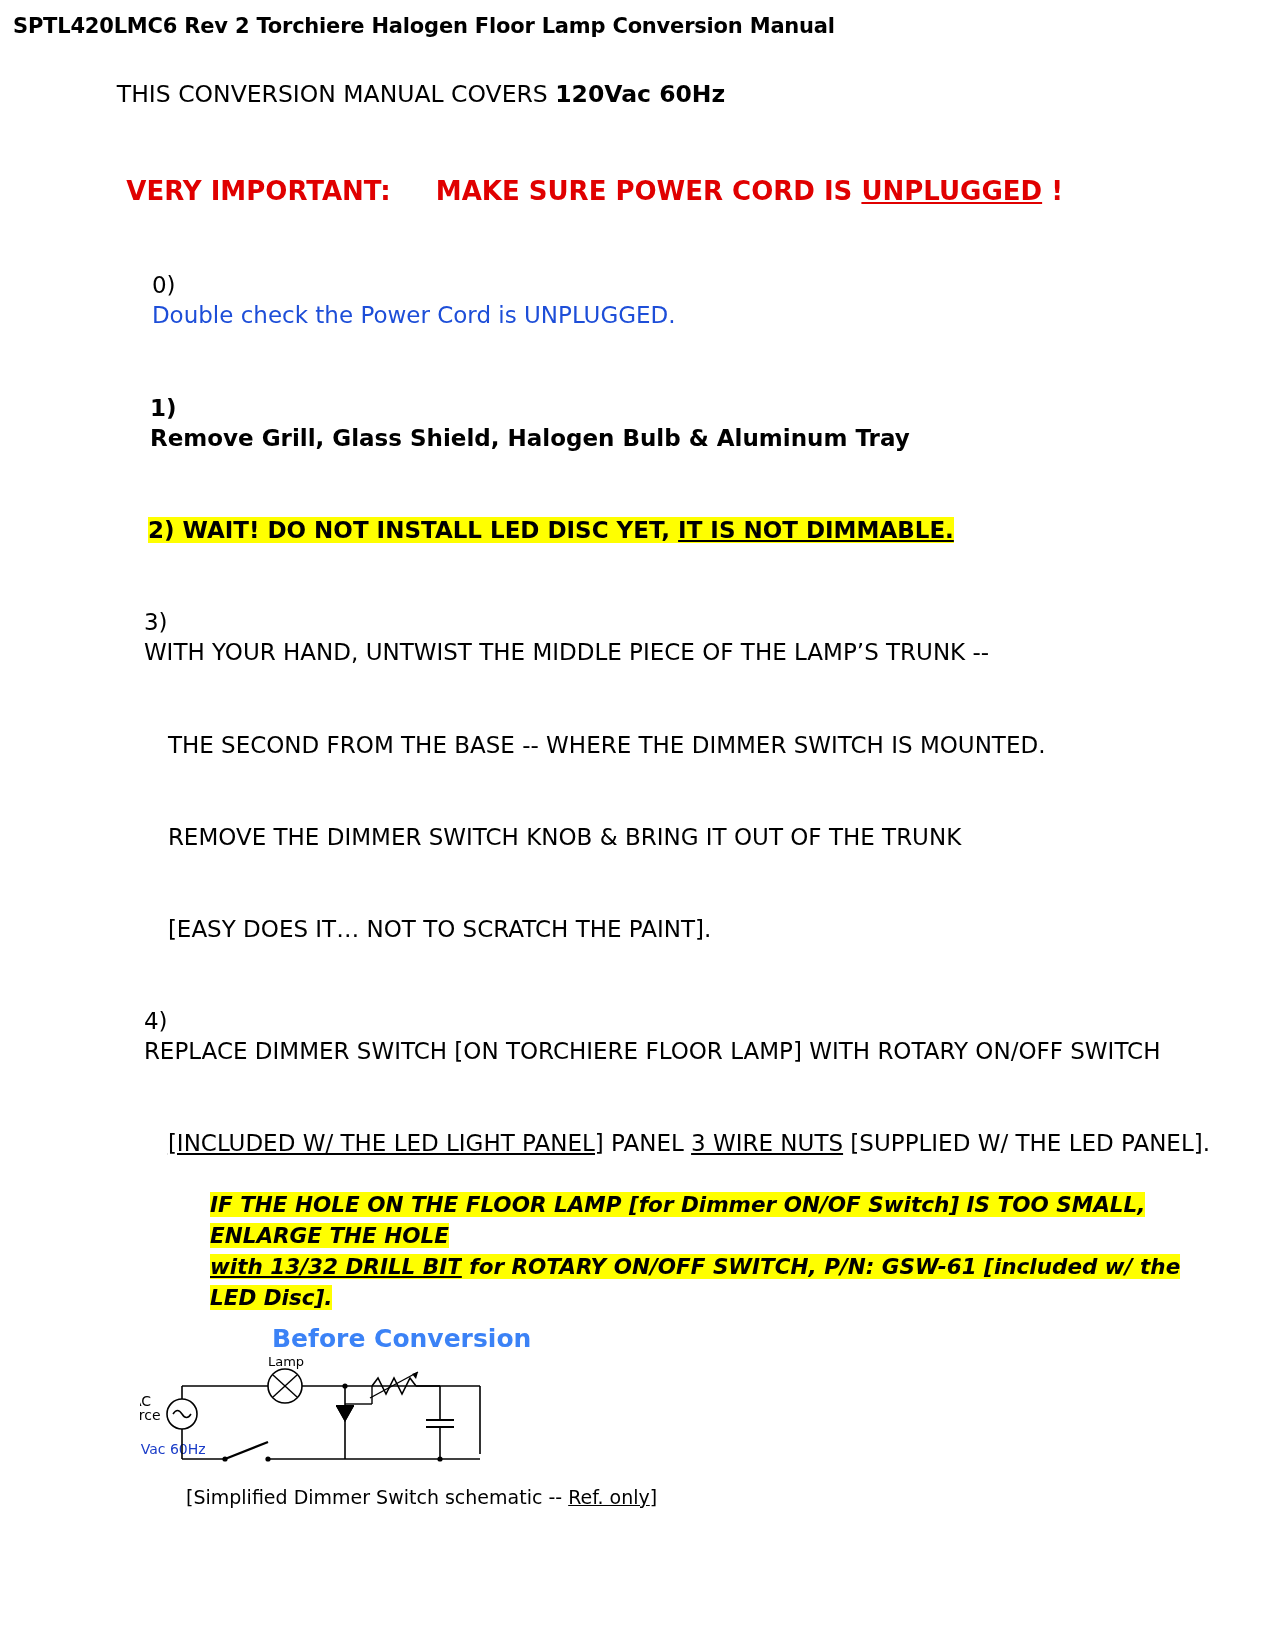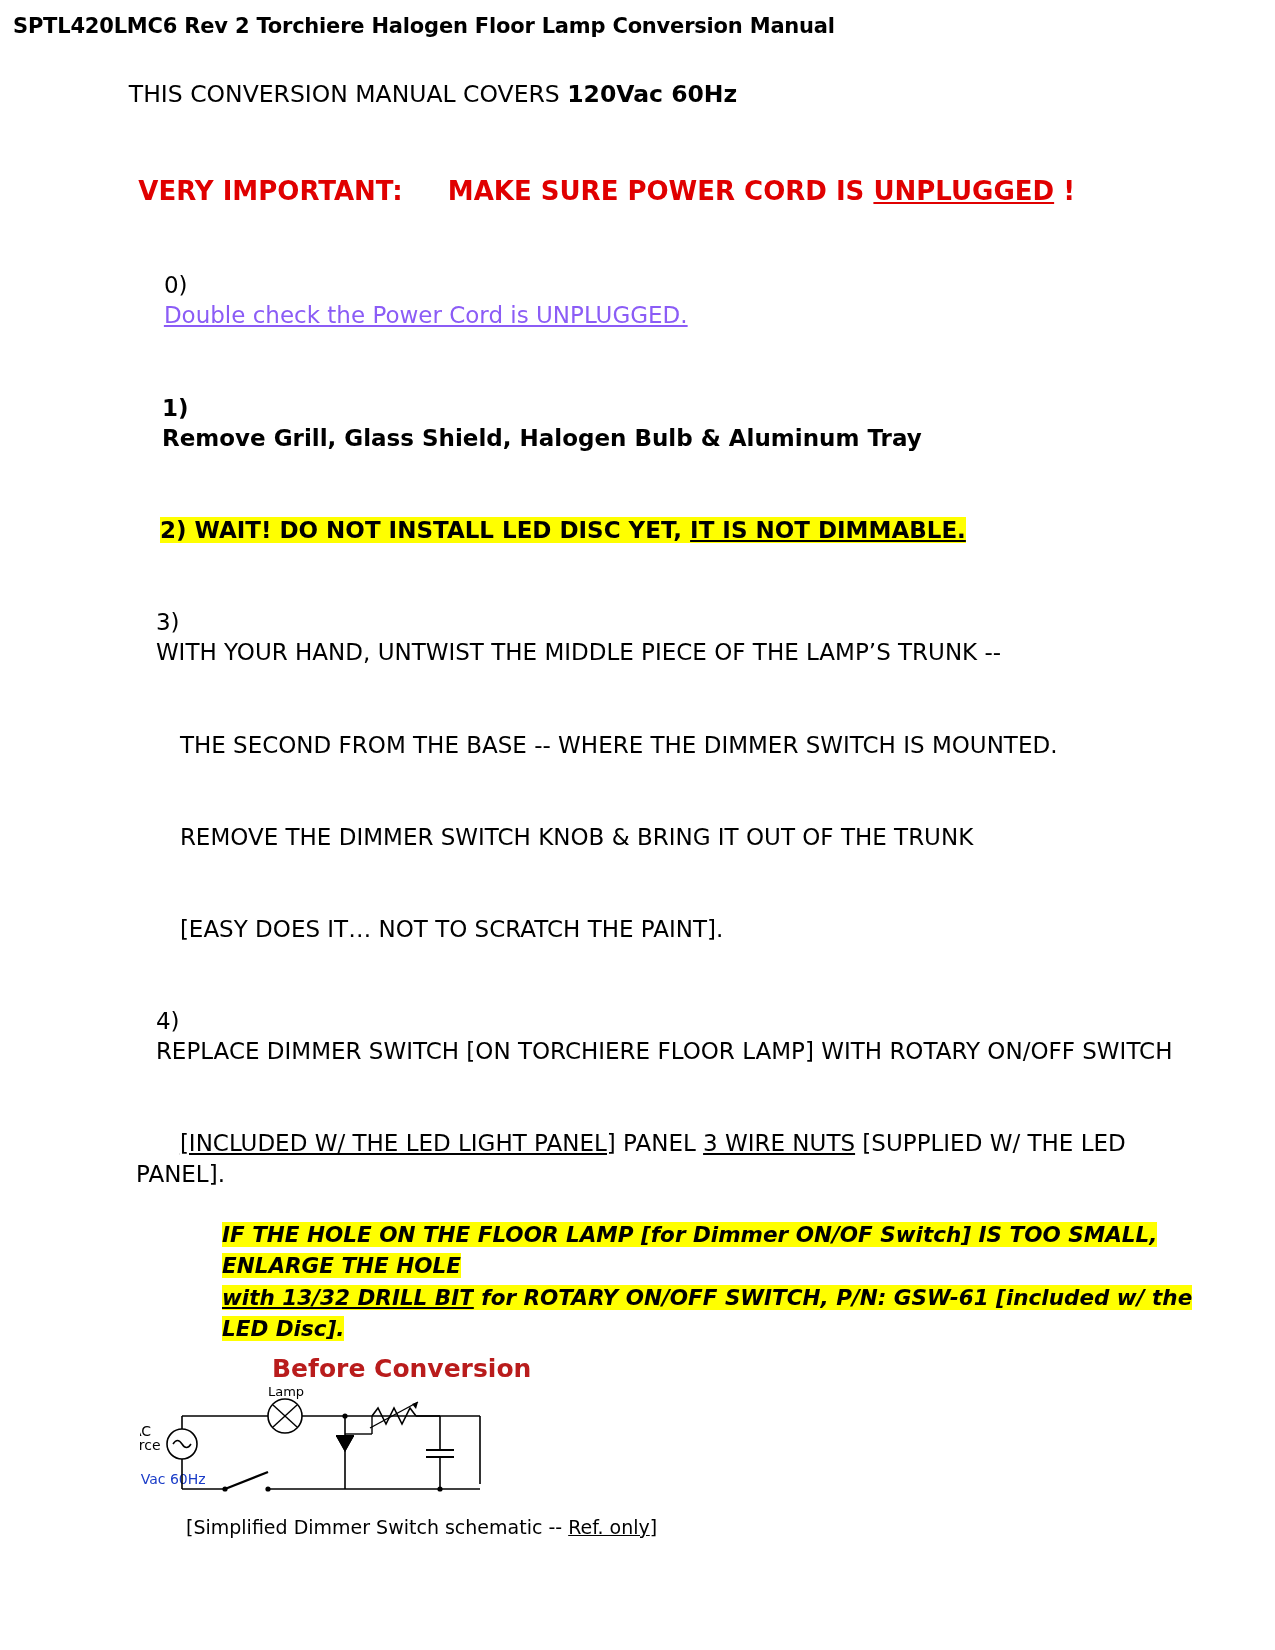--- a/index.html
+++ b/index.html
@@ -24,21 +24,20 @@
   }
   .title {
     text-align: left;
     font-weight: bold;
     font-size: 21px;
     margin: 14px 0 10px 13px;
     letter-spacing: -0.2px;
   }
   .body-block {
     padding: 0 60px 0 72px;
-    margin-left: 12px;
   }
   .line {
     font-size: 23px;
     line-height: 1.33;
     white-space: pre-wrap;
   }
   .l-covers {
     font-size: 23.5px;
     margin-bottom: 2px;
   }
@@ -58,40 +57,39 @@
     line-height: 1.32;
     margin-top: 1px;
     white-space: pre-wrap;
   }
   .indent-0 { padding-left: 36px; }
   .indent-1 { padding-left: 30px; }
   .indent-2 { padding-left: 28px; }
   .sub3 { padding-left: 52px; }
 
   .link {
-    color: #8b5cf6;
-    text-decoration: underline;
+    color: #1d4ed8;
   }
 
   .italic-hl-block {
     padding-left: 138px;
     font-style: italic;
     font-weight: bold;
     font-size: 21.5px;
     line-height: 1.45;
   }
 
   
   .schem-wrap {
     position: relative;
     margin-top: 10px;
     height: 405px;
   }
   .schem-head {
-    color: #b91c1c;
+    color: #3b82f6;
     font-weight: bold;
     font-size: 25px;
     text-align: left;
   }
   .caption-center {
     font-size: 19px;
     text-align: left;
   }
   svg { display: block; }
 </style>

